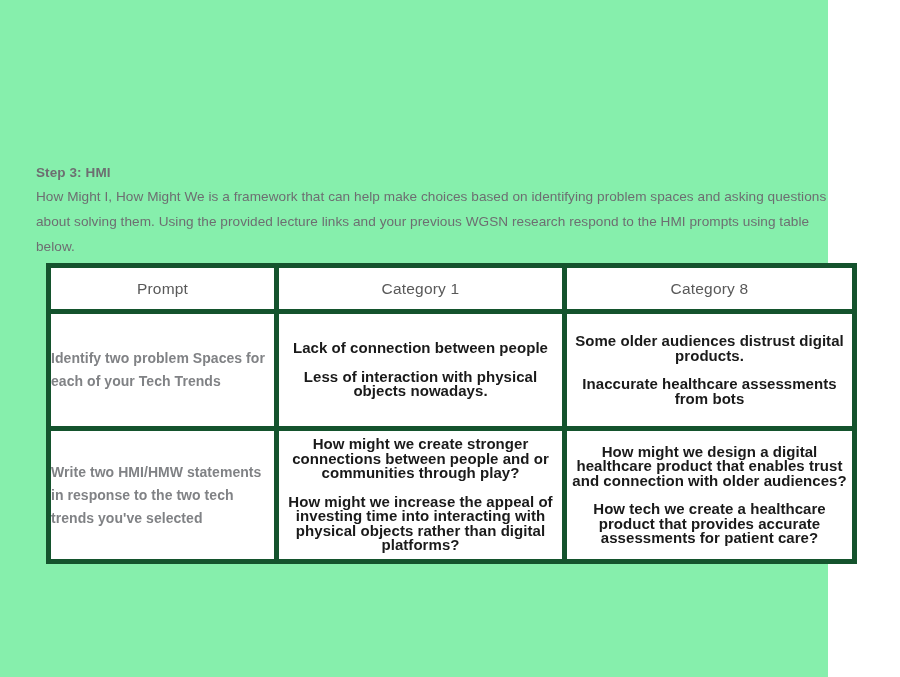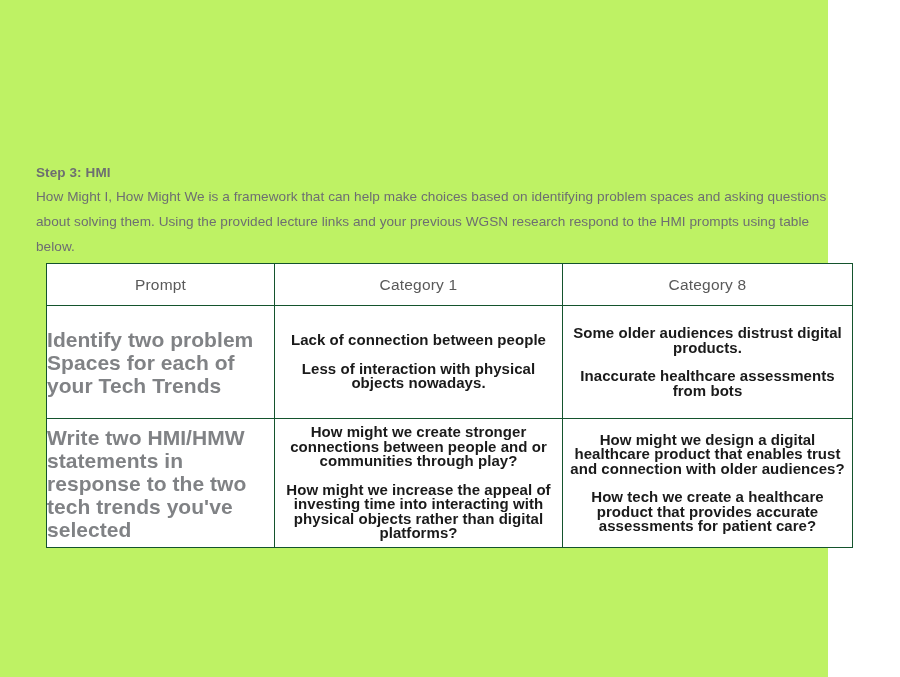--- a/index.html
+++ b/index.html
@@ -14,21 +14,21 @@
     font-family: "Liberation Sans", sans-serif;
     overflow: hidden;
   }
 
   #slide {
     position: absolute;
     left: 0;
     top: 0;
     width: 828px;
     height: 677px;
-    background: #bef264;
+    background: #86efac;
   }
 
   
   #intro-block {
     position: absolute;
     left: 36px;
     top: 164px;
     width: 800px;
   }
 
@@ -60,38 +60,38 @@
     border-collapse: collapse;
     table-layout: fixed;
   }
 
   #hmi-table col.c1 { width: 228px; }
   #hmi-table col.c2 { width: 288px; }
   #hmi-table col.c3 { width: 290px; }
 
   #hmi-table td,
   #hmi-table th {
-    border: 1px solid #14532d;
+    border: 5px solid #14532d;
     padding: 0;
     vertical-align: middle;
     background: #ffffff;
   }
 
   .header-cell {
     height: 41px;
     text-align: center;
     font-size: 15.5px;
     font-weight: normal;
     color: #595959;
     letter-spacing: 0.2px;
   }
 
   .prompt-cell {
     text-align: left;
-    font-size: 21px;
+    font-size: 14px;
     font-weight: bold;
     color: #808285;
     line-height: 23px;
     padding: 8px 14px 8px 14px;
     letter-spacing: 0.05px;
   }
 
   .answer-cell {
     text-align: center;
     font-size: 15px;

